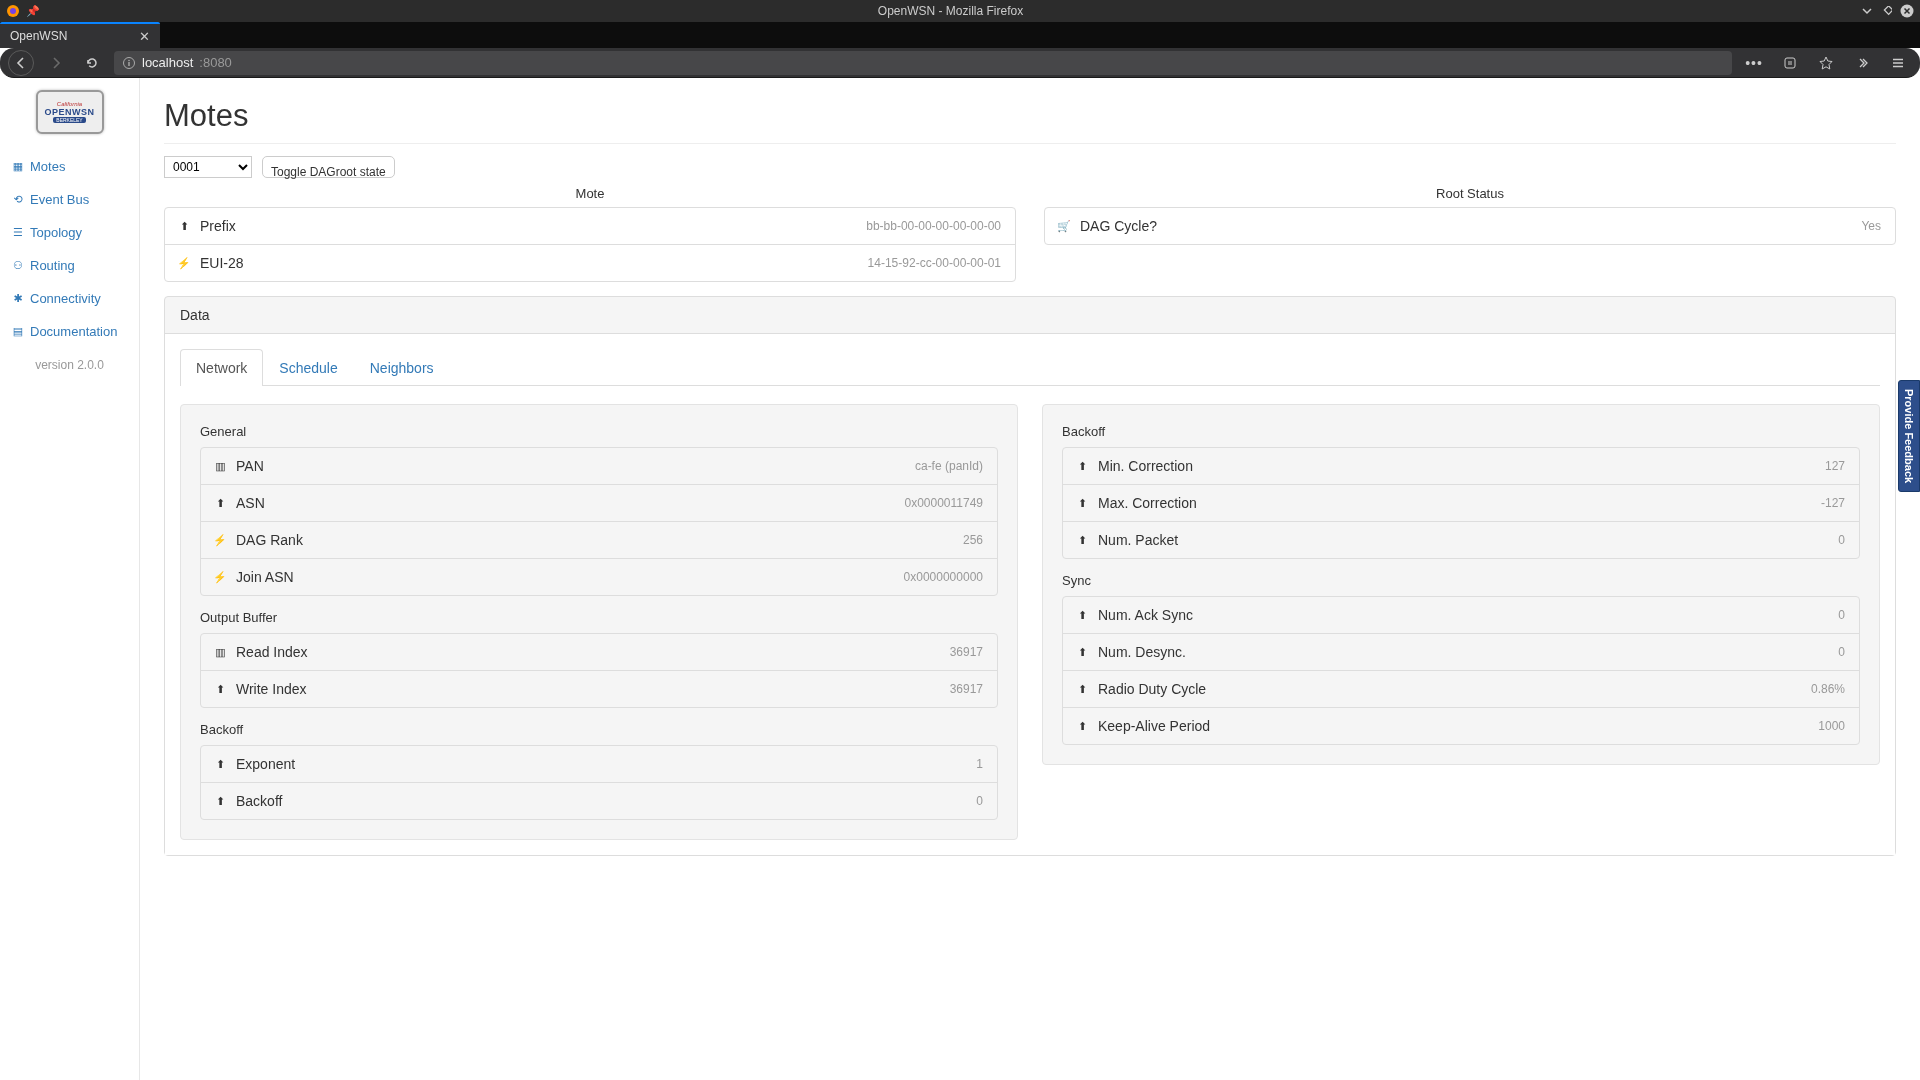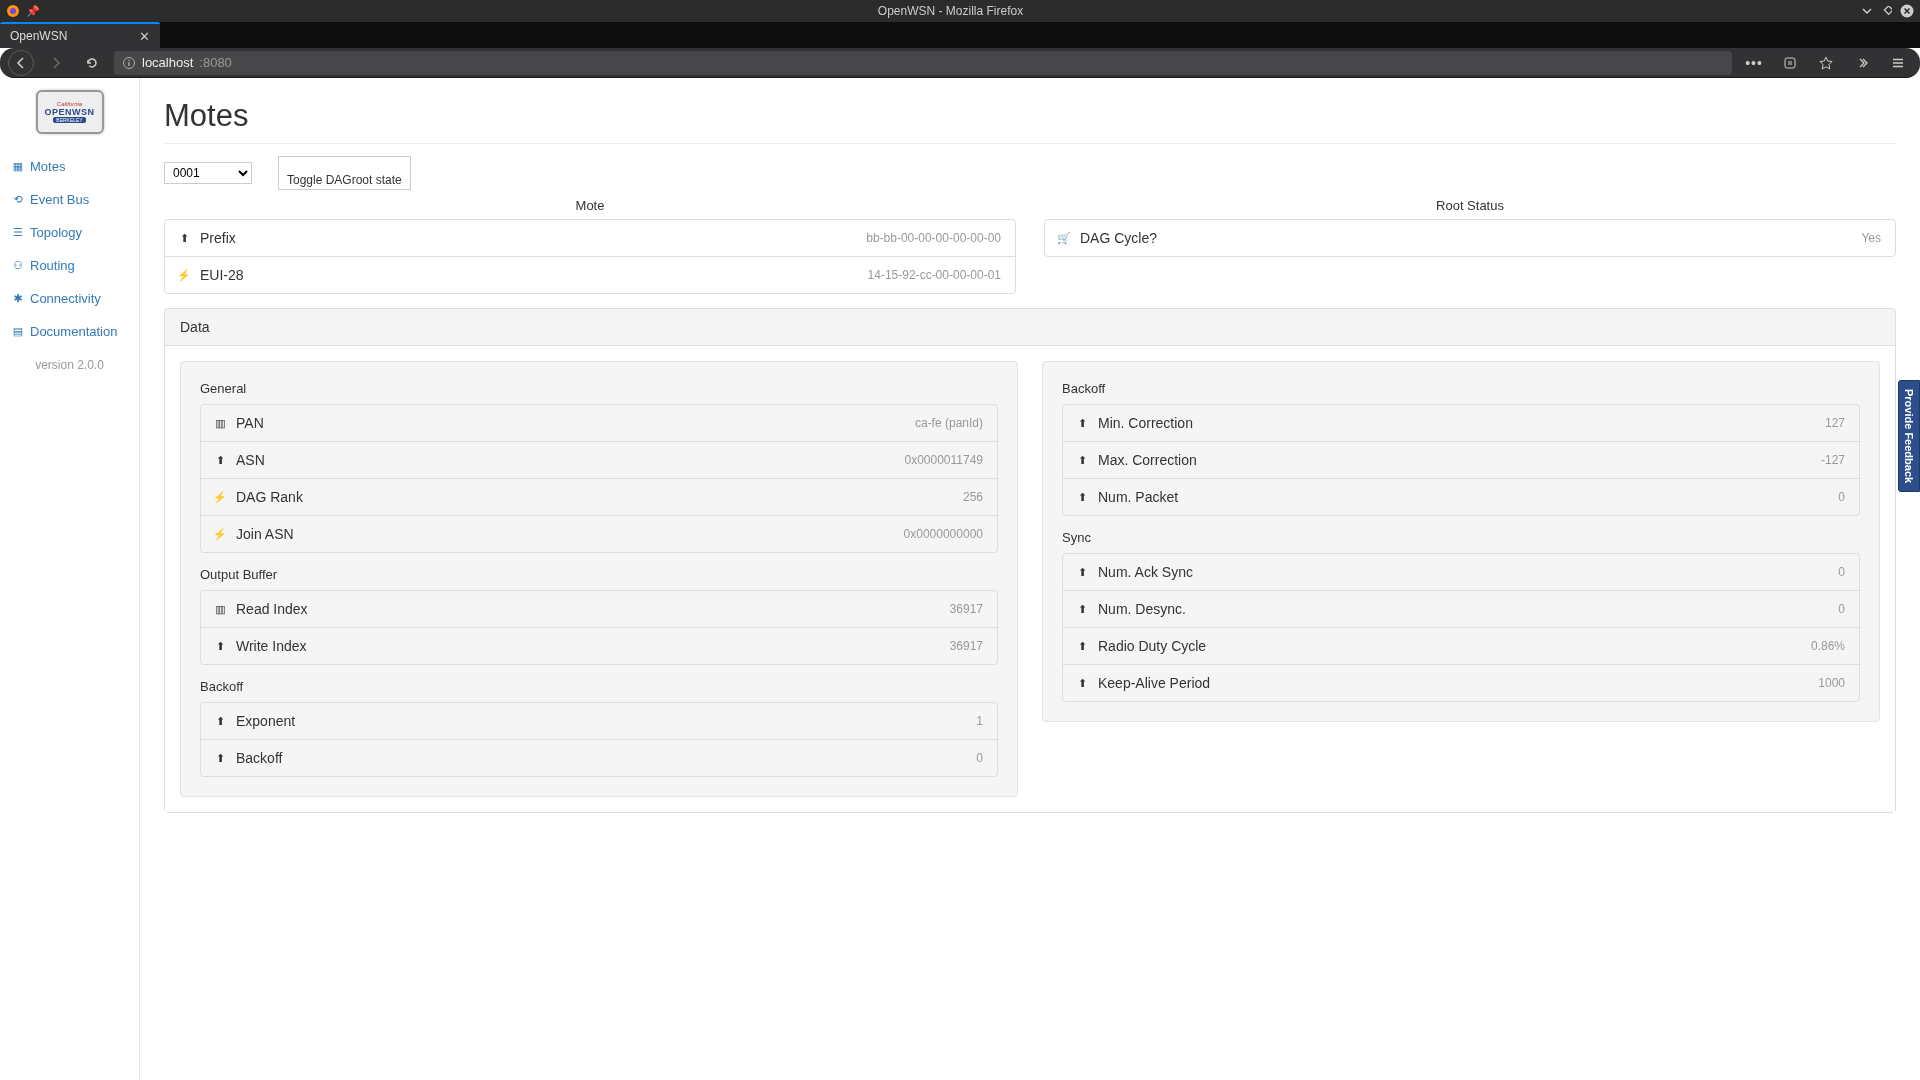--- a/index.html
+++ b/index.html
@@ -38,23 +38,23 @@
 .logo .lp-bot { font-size: 5px; background: #2a4a8a; color: #fff; padding: 0 3px; border-radius: 2px; }
 .nav { list-style: none; padding: 4px 0; }
 .nav li { padding: 9px 12px; font-size: 13px; color: #337ab7; cursor: pointer; display: flex; align-items: center; gap: 6px; }
 .nav li.active { background: #fff; }
 .nav-icon { width: 12px; display: inline-flex; justify-content: center; font-size: 11px; color: #337ab7; }
 .version { text-align: center; color: #999; font-size: 12px; padding: 6px 0; }
 
 
 .main { flex: 1; padding: 20px 24px; overflow-y: auto; }
 h1.page-title { font-size: 31px; font-weight: 500; color: #333; margin-bottom: 12px; border-bottom: 1px solid #eee; padding-bottom: 9px; }
-.controls-row { display: flex; align-items: center; gap: 26px; margin-bottom: 8px; }
+.controls-row { display: flex; align-items: center; gap: 10px; margin-bottom: 8px; }
 .mote-select { width: 88px; height: 22px; border: 1px solid #ccc; background: #fff; font-size: 12px; padding: 0 4px; }
-.toggle-btn { height: 22px; background: #fff; border: 1px solid #ccc; border-radius: 0; font-size: 12px; padding: 16px 8px; color: #333; cursor: pointer; }
+.toggle-btn { height: 22px; background: #fff; border: 1px solid #ccc; border-radius: 5px; font-size: 12px; padding: 8px 8px; color: #333; cursor: pointer; }
 
 .two-col { display: flex; gap: 28px; margin-bottom: 14px; text-align: center; }
 .col { flex: 1; }
 .sect-label { font-size: 13px; color: #333; margin-bottom: 6px; }
 
 .list-group { border: 1px solid #ddd; border-radius: 4px; overflow: hidden; }
 .list-item { display: flex; justify-content: space-between; align-items: center; padding: 10px 14px; border-bottom: 1px solid #ddd; font-size: 14px; }
 .list-item:last-child { border-bottom: none; }
 .li-left { display: flex; align-items: center; gap: 10px; color: #333; }
 .li-icon { width: 11px; color: #333; font-size: 11px; display: inline-flex; justify-content: center; }
@@ -249,20 +249,25 @@
               </div>
             <div class="li-right">Yes</div>
           </div>
         </div>
       </div>
     </div>
 
     <div class="panel">
       <div class="panel-heading">Data</div>
       <div class="panel-body">
+        <div class="tabs">
+          <div class="tab active">Network</div>
+          <div class="tab">Schedule</div>
+          <div class="tab">Neighbors</div>
+        </div>
 
         <div class="inner-two-col">
           <div class="inner-col">
             <div class="inner-panel">
               <div class="group-hd">General</div>
               <div class="list-group">
                 <div class="list-item">
                     <div class="li-left">
                       <span class="li-icon">▥</span>
                       <span>PAN</span>

